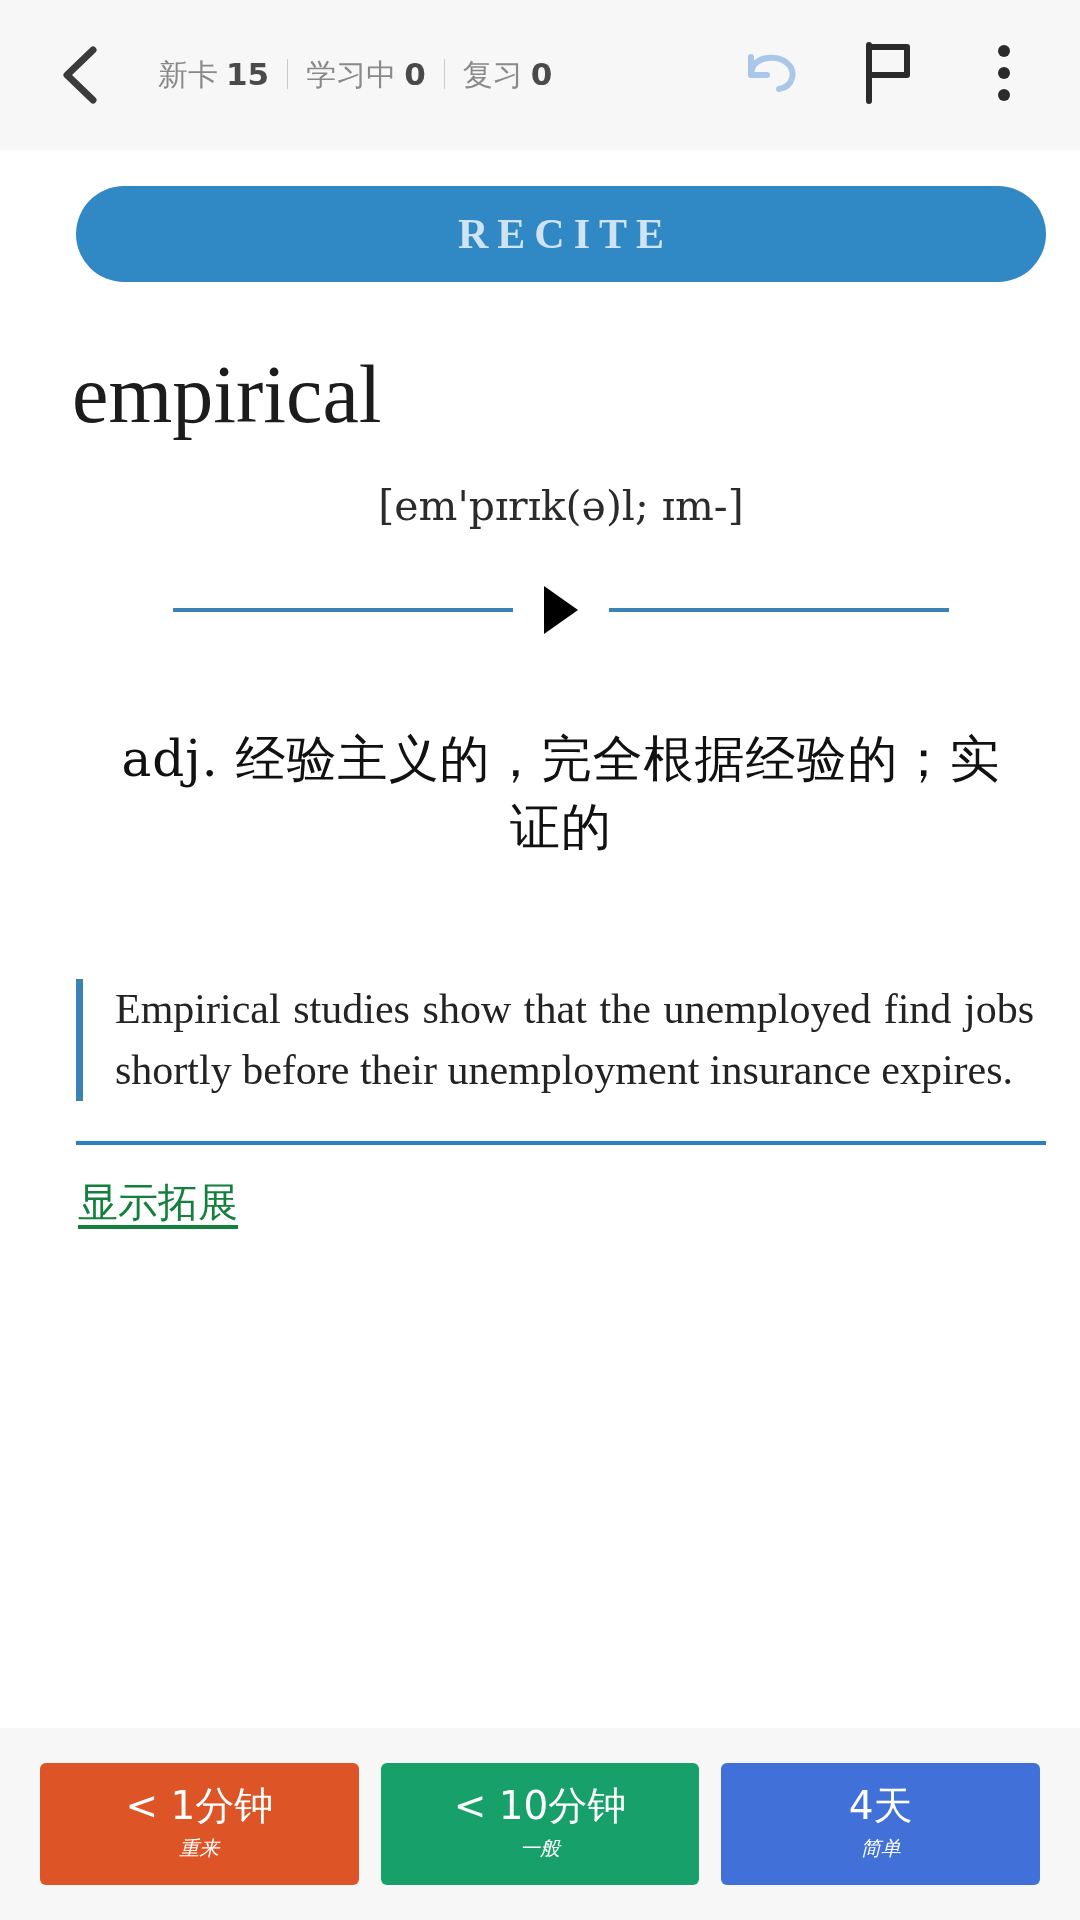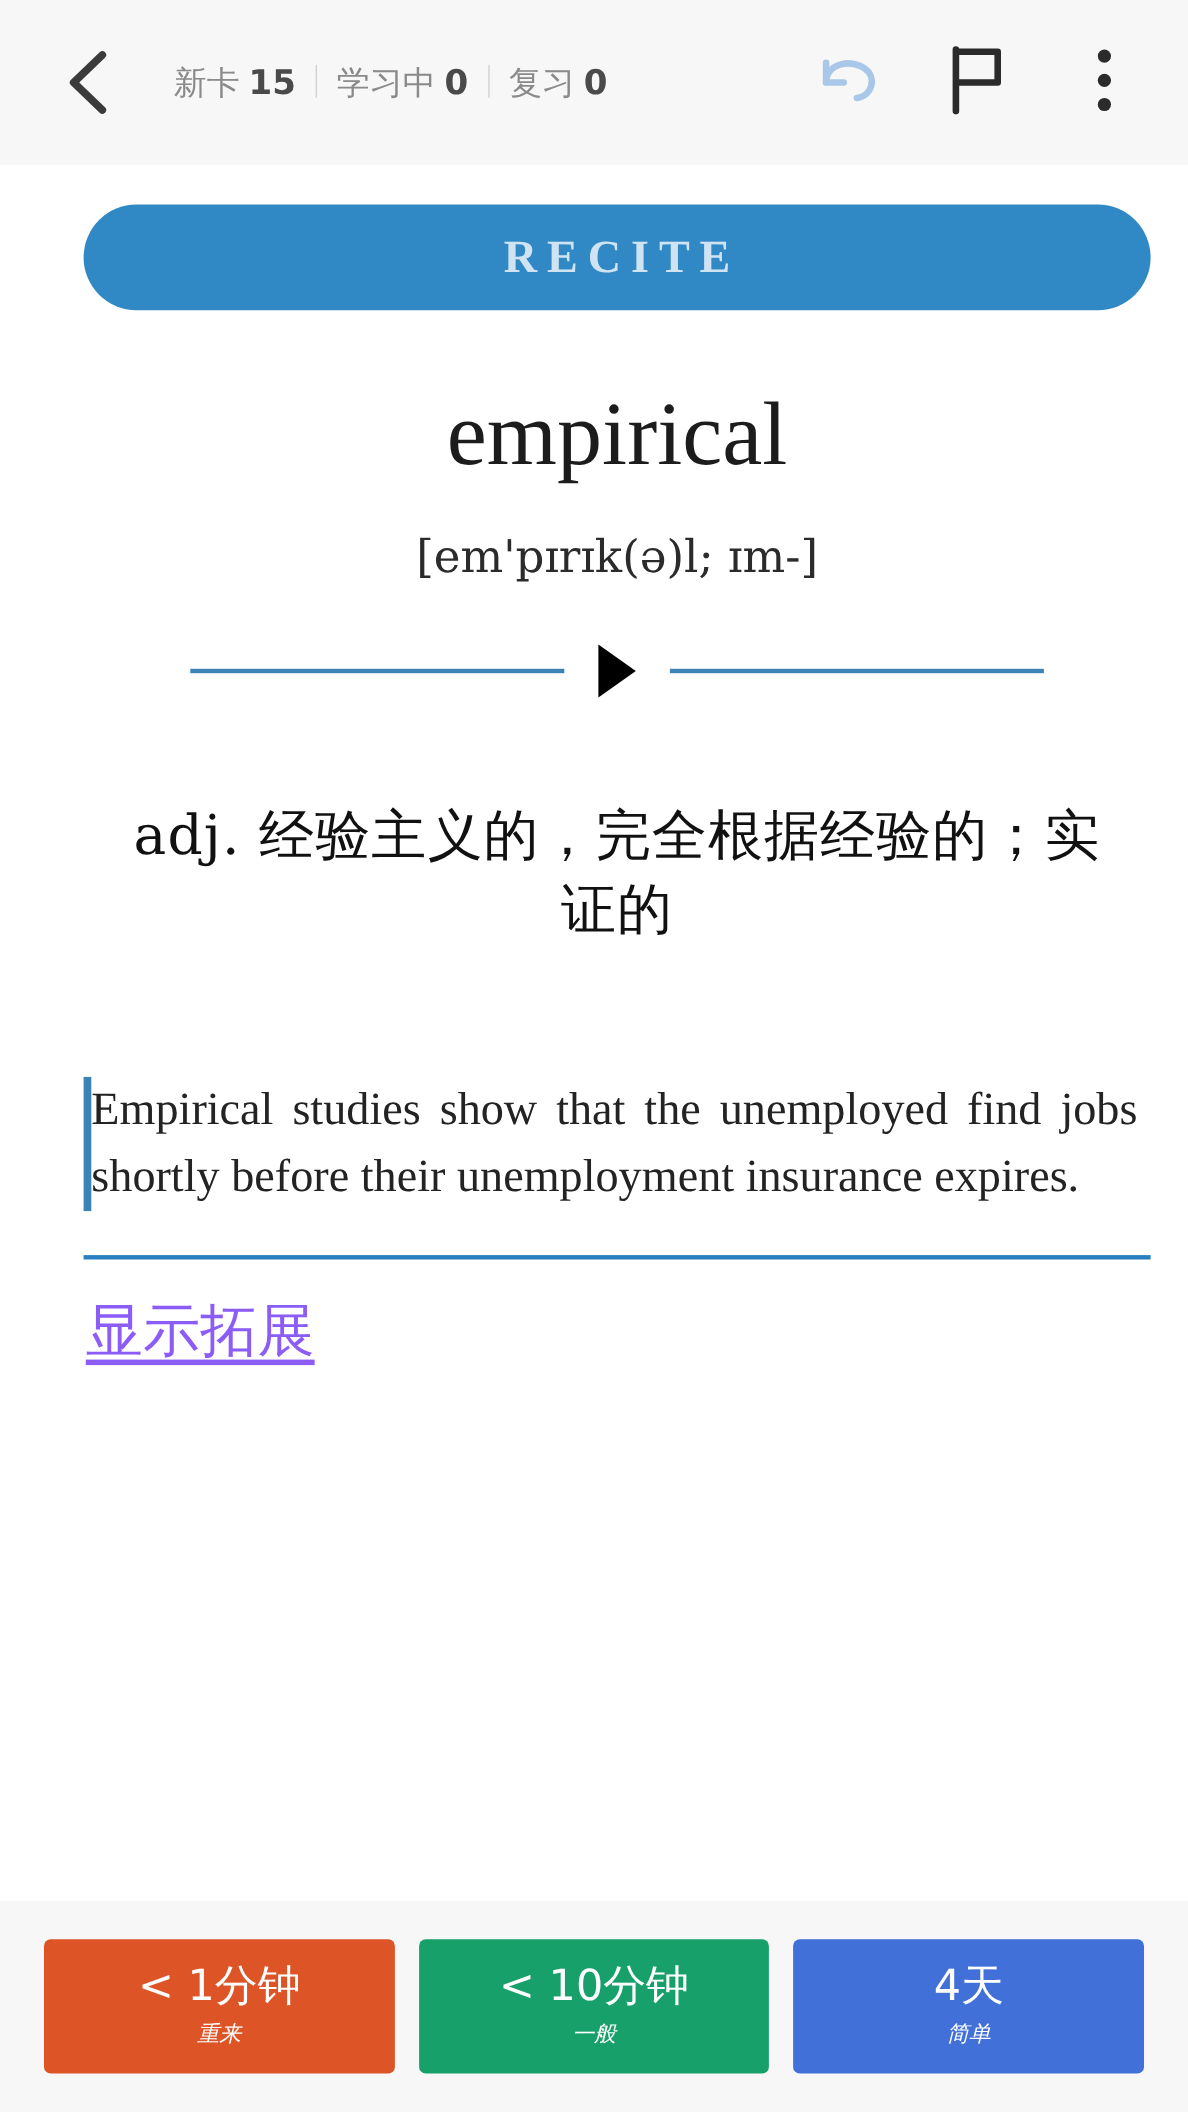--- a/index.html
+++ b/index.html
@@ -105,21 +105,21 @@
     font-family: "Liberation Serif", serif;
     font-size: 42px;
     letter-spacing: 9px;
     color: #cfe3f3;
     font-weight: bold;
     text-indent: 9px;
   }
 
   .word {
     margin-top: 68px;
-    text-align: center;
+    text-align: left;
     font-family: "Liberation Serif", serif;
     font-size: 82px;
     color: #1c1c1c;
     line-height: 1.1;
   }
 
   .phonetic {
     margin-top: 42px;
     text-align: center;
     font-family: "DejaVu Serif", serif;
@@ -158,20 +158,21 @@
     text-align: center;
     font-family: "DejaVu Serif", serif;
     font-size: 50px;
     line-height: 1.35;
     color: #111111;
     letter-spacing: 1px;
   }
 
   .example-block {
     margin-top: 118px;
+    padding-left: 32px;
     border-left: 7px solid #3b83b5;
     margin-left: 4px;
     margin-right: 16px;
   }
   .example-text {
     font-family: "Liberation Serif", serif;
     font-size: 42px;
     line-height: 1.45;
     color: #232323;
     text-align: justify;
@@ -181,22 +182,22 @@
     margin: 40px 4px 0 4px;
     height: 4px;
     background: #2a7fc0;
   }
 
   .expand-link {
     margin-top: 30px;
     margin-left: 6px;
     display: inline-block;
     font-family: "DejaVu Serif", serif;
-    font-size: 52px;
-    color: #8b5cf6;
+    font-size: 40px;
+    color: #15803d;
     text-decoration: underline;
     text-underline-offset: 9px;
   }
 
   
   .answer-bar {
     flex: 0 0 auto;
     height: 192px;
     background: #f7f7f7;
     display: flex;

